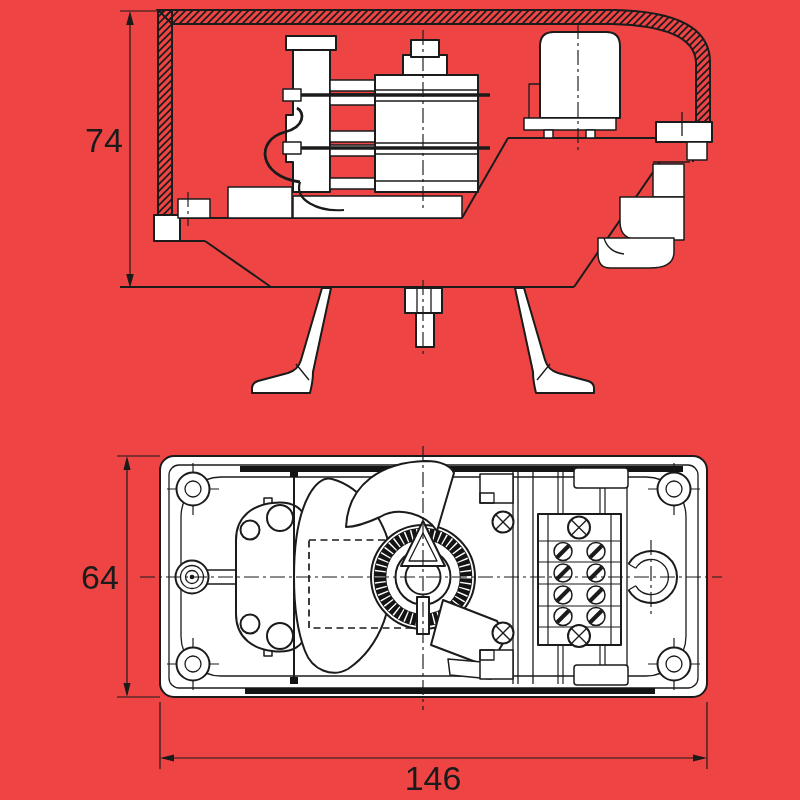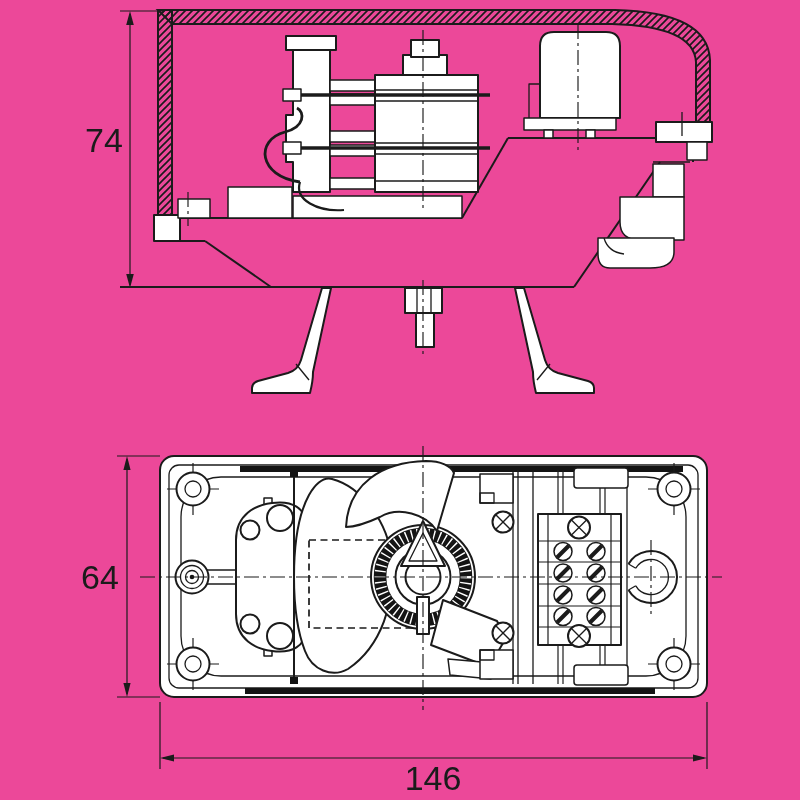--- a/index.html
+++ b/index.html
@@ -1,16 +1,16 @@
 <!DOCTYPE html>
 <html><head>
 <meta charset="utf-8">
 <style>
   html,body { margin:0; padding:0; background:#ffffff; }
-  #stage { position:relative; width:800px; height:800px; background:#ec4899; overflow:hidden; }
+  #stage { position:relative; width:800px; height:800px; background:#ef4444; overflow:hidden; }
   svg { display:block; }
   .ln  { stroke:#1b1b1b; fill:none; stroke-width:2;   stroke-linejoin:round; stroke-linecap:butt; }
   .lnf { stroke:#1b1b1b; fill:#ffffff; stroke-width:2; stroke-linejoin:round; }
   .tn  { stroke:#1b1b1b; fill:none; stroke-width:1.3; stroke-linejoin:round; }
   .tnf { stroke:#1b1b1b; fill:#ffffff; stroke-width:1.5; stroke-linejoin:round; }
   .rod { stroke:#1b1b1b; fill:none; stroke-width:3.6; }
   .band{ stroke:#141414; fill:none; stroke-width:6; }
   .dd  { stroke:#1b1b1b; fill:none; stroke-width:1.15; stroke-dasharray:15 4 3 4; }
   .dsh { stroke:#1b1b1b; fill:none; stroke-width:1.7; stroke-dasharray:7 4.5; }
   .blk { fill:#141414; stroke:none; }

